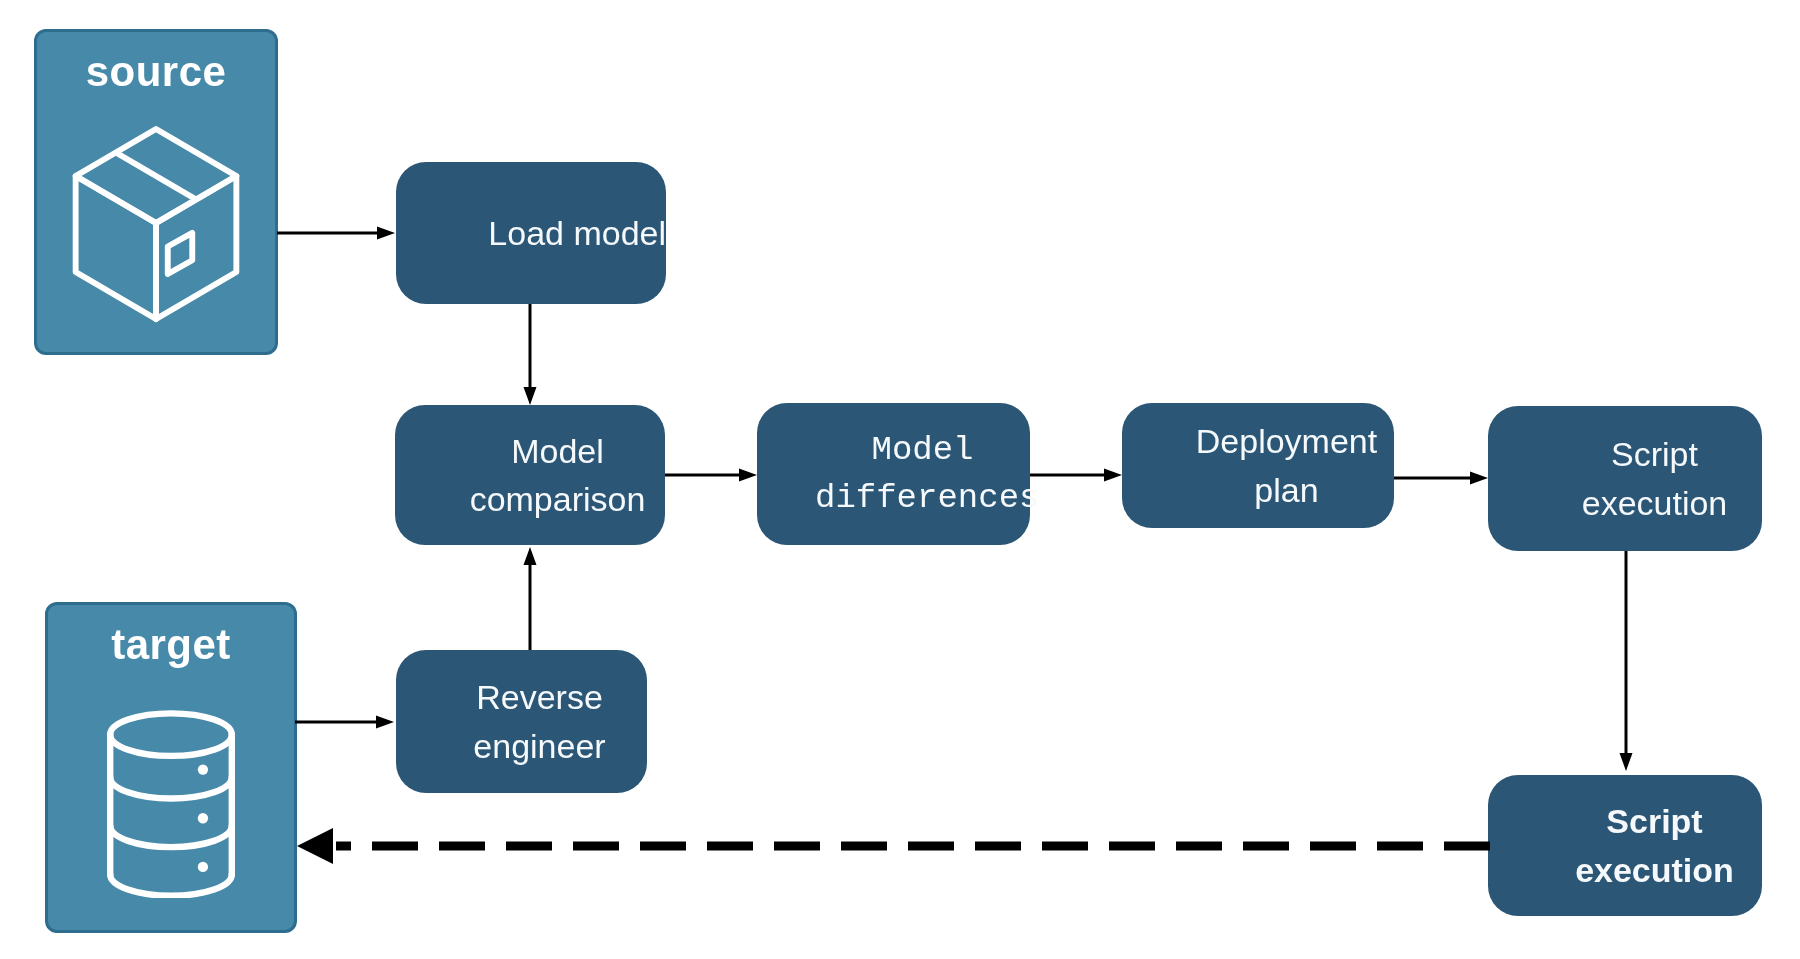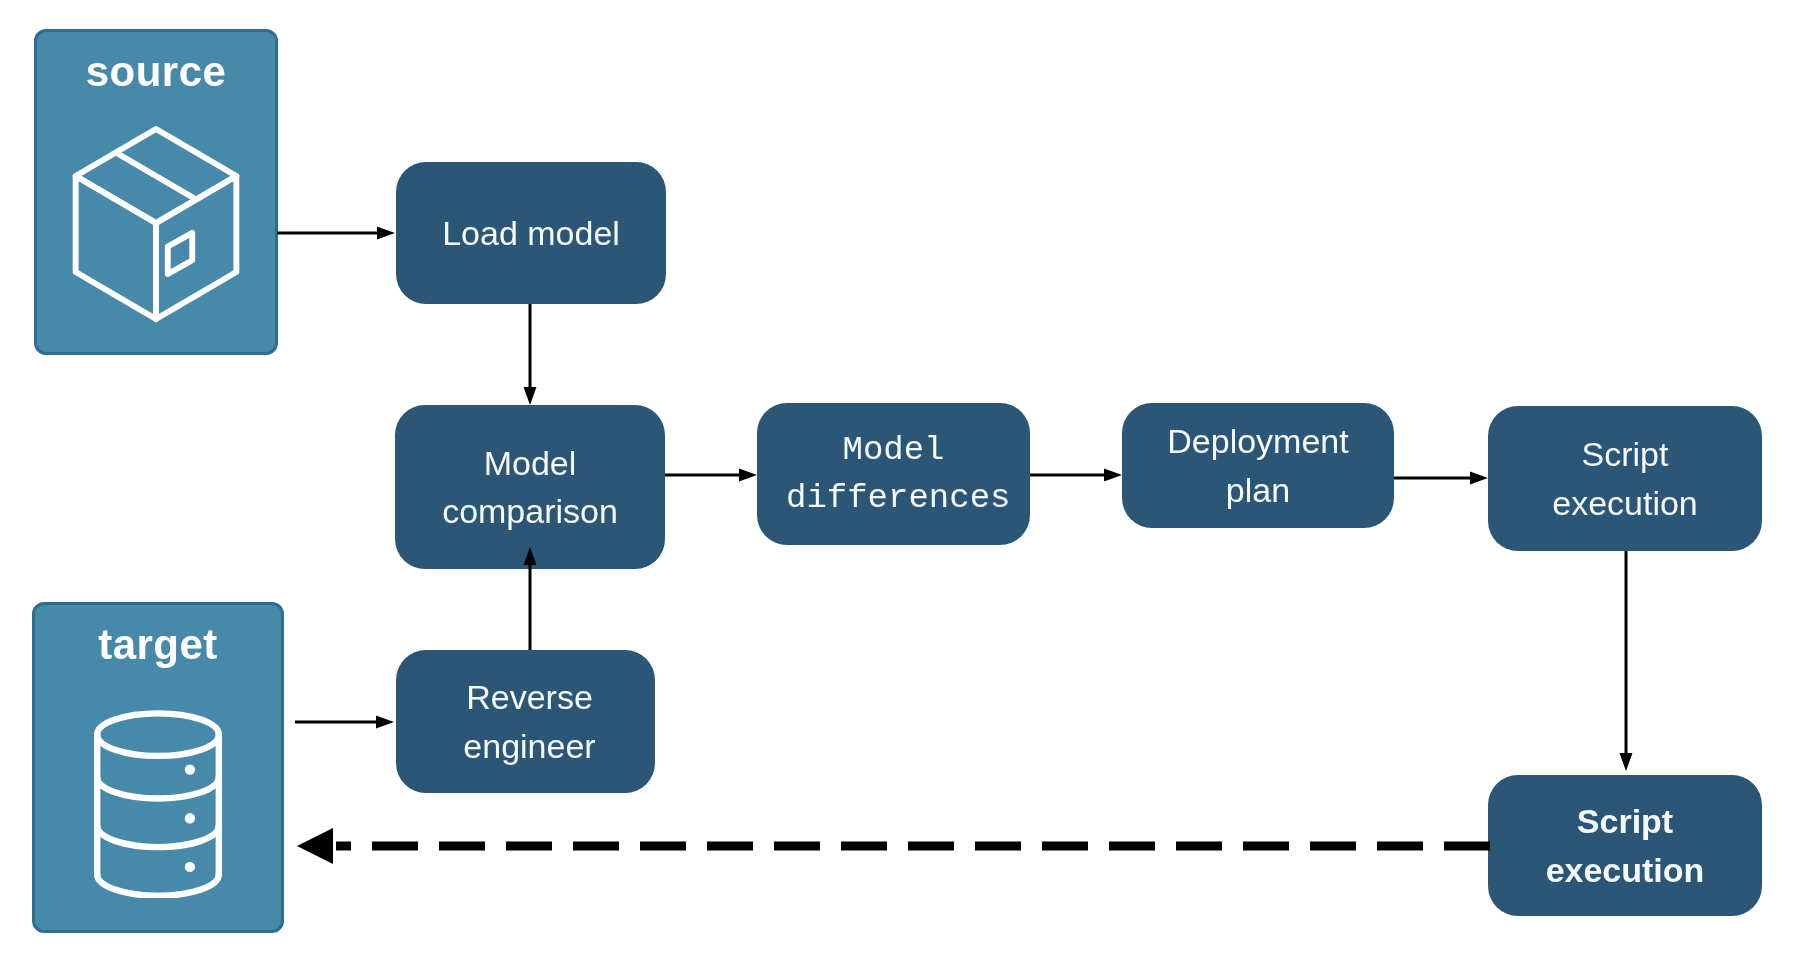--- a/index.html
+++ b/index.html
@@ -12,44 +12,44 @@
     --canvas-bg:#FFFFFF;
   }
   html,body{margin:0;padding:0;background:var(--canvas-bg);}
   #canvas{
     position:relative;width:1800px;height:959px;background:var(--canvas-bg);
     font-family:"Liberation Sans", sans-serif;overflow:hidden;
   }
   
   .node{
     position:absolute;background:var(--node-fill);border-radius:30px;
-    display:flex;align-items:center;justify-content:center;
+    display:flex;align-items:center;justify-content:flex-end;
     color:var(--node-text);font-size:34px;line-height:1.42;text-align:center;
   }
   .node .lbl{display:block;max-width:215px;}
   
   .endpoint{
     position:absolute;background:var(--endpoint-fill);
     border:3px solid var(--endpoint-border);border-radius:12px;
     display:flex;flex-direction:column;align-items:center;
     color:var(--endpoint-text);box-sizing:border-box;
   }
   .endpoint .ep-label{
     font-size:42px;font-weight:bold;margin-top:16px;letter-spacing:.5px;
   }
   .endpoint .ep-icon{flex:1;display:flex;align-items:center;justify-content:center;width:100%;}
   
   #ep-source{left:34px;top:29px;width:244px;height:326px;}
-  #ep-target{left:32px;top:602px;width:252px;height:331px;}
+  #ep-target{left:45px;top:602px;width:252px;height:331px;}
   #node-load-model       {left:396px;top:162px;width:270px;height:142px;}
-  #node-model-comparison {left:395px;top:405px;width:270px;height:164px;}
+  #node-model-comparison {left:395px;top:405px;width:270px;height:140px;}
   #node-model-differences{left:757px;top:403px;width:273px;height:142px;font-family:Liberation Mono, monospace;}
   #node-deployment-plan  {left:1122px;top:403px;width:272px;height:125px;}
   #node-script-generation{left:1488px;top:406px;width:274px;height:145px;}
-  #node-reverse-engineer {left:396px;top:650px;width:251px;height:143px;padding-left:8px;}
+  #node-reverse-engineer {left:396px;top:650px;width:251px;height:143px;}
   #node-script-execution {left:1488px;top:775px;width:274px;height:141px;font-weight:bold;}
   #arrow-layer{position:absolute;left:0;top:0;width:1800px;height:959px;pointer-events:none;}
   #arrow-layer line{stroke:var(--arrow);}
   #arrow-layer polygon{fill:var(--arrow);}
 </style>
 </head>
 <body>
 
 <div id="canvas">
 

